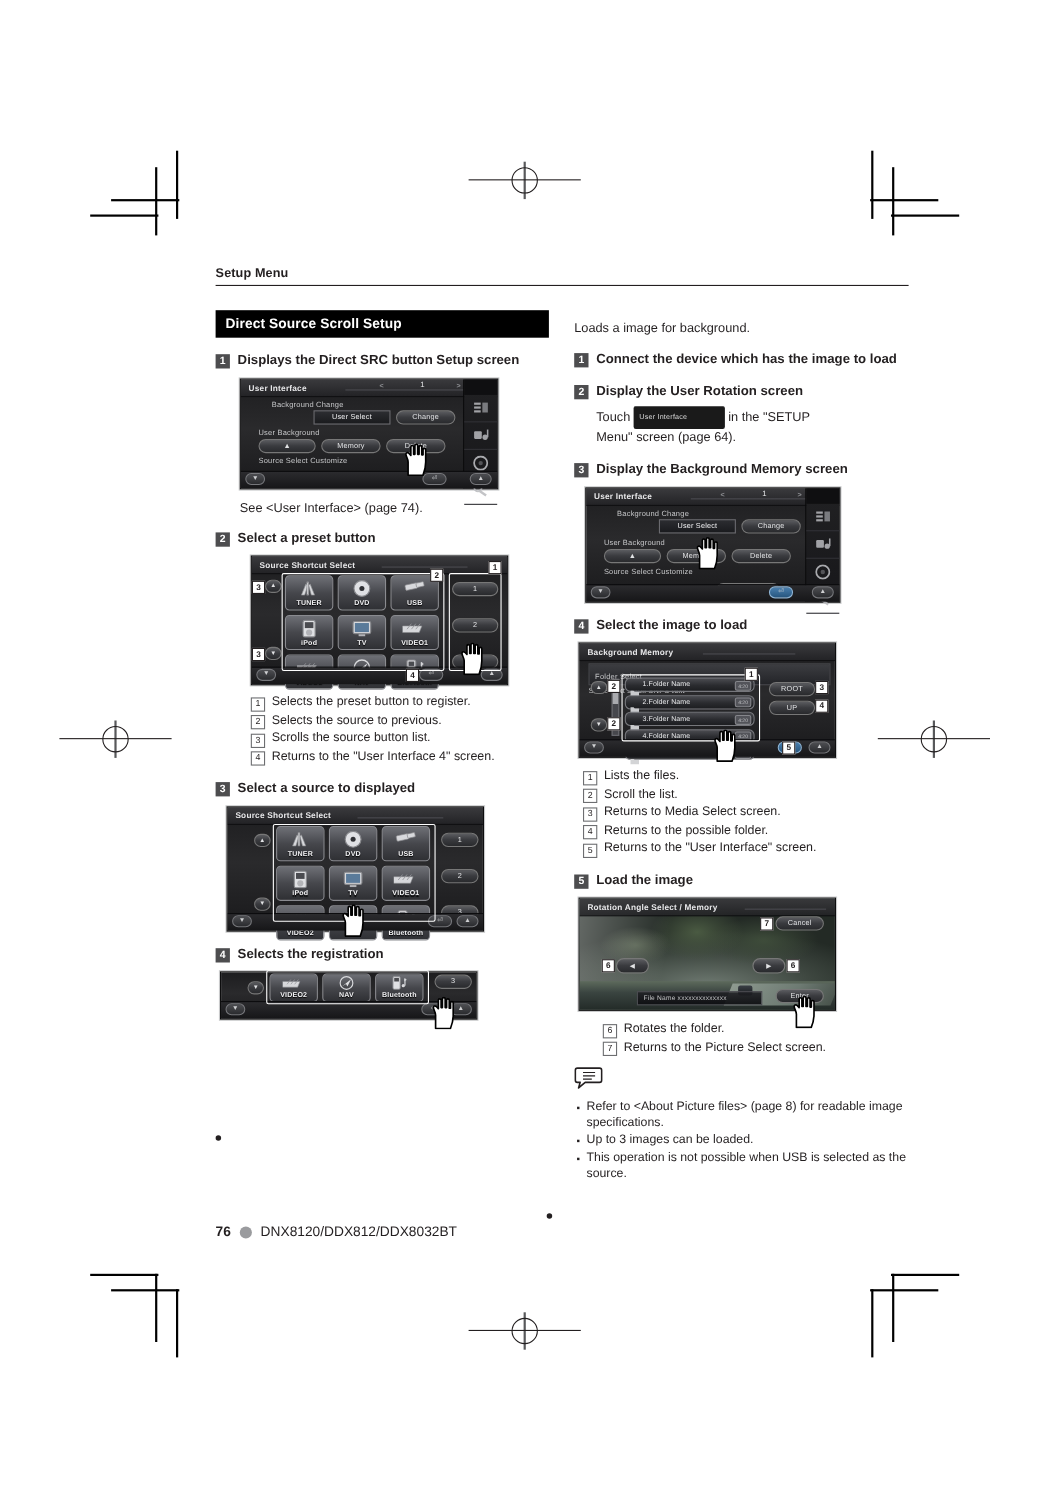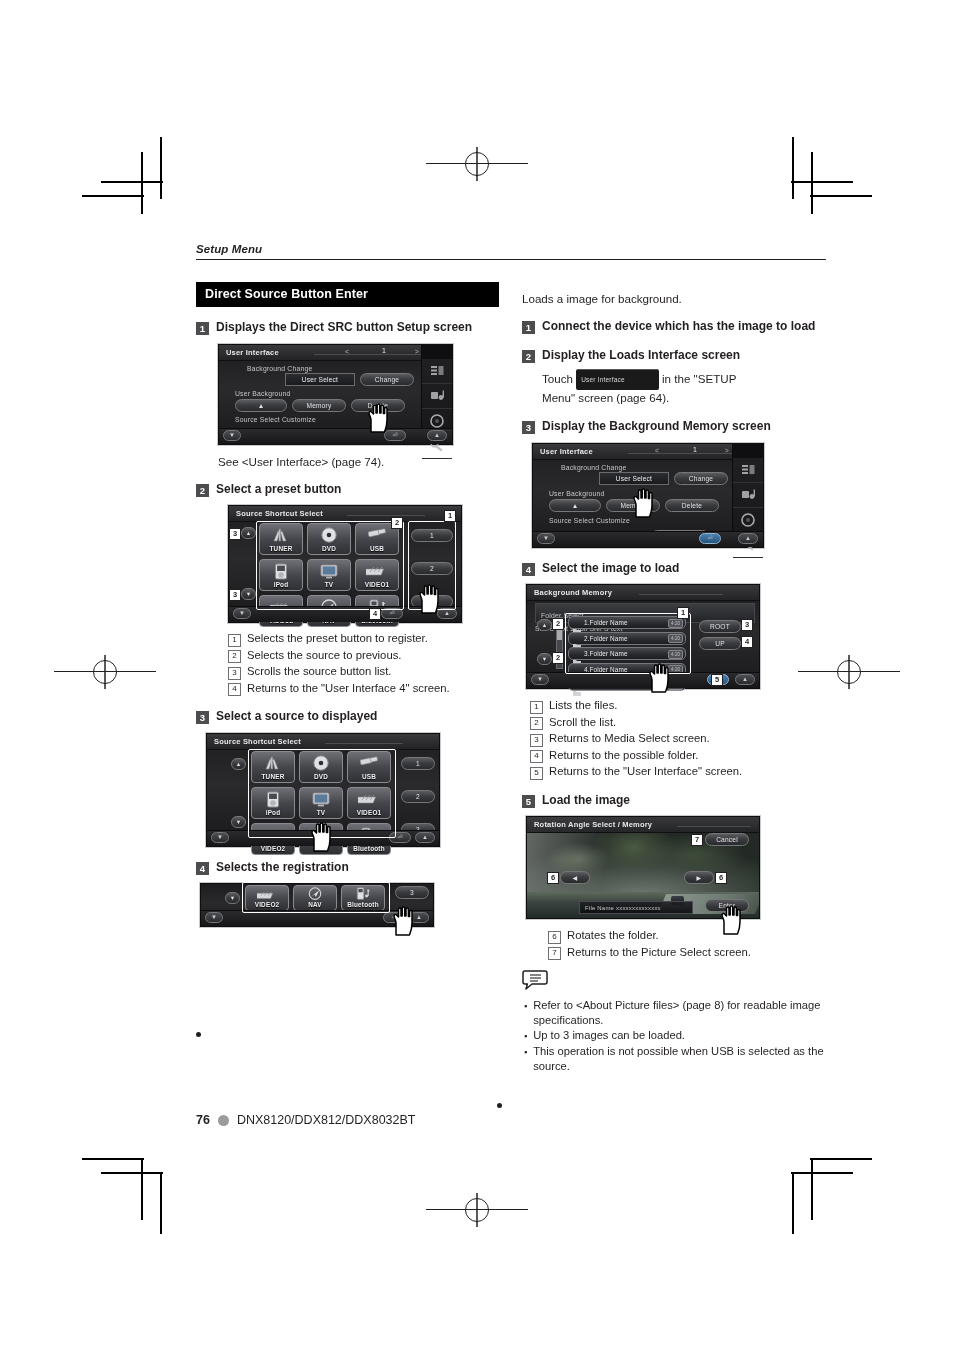--- a/index.html
+++ b/index.html
@@ -14,21 +14,21 @@
   .reg:before,.reg:after{content:"";position:absolute;background:#58595b;}
   .reg:before{left:16px;top:0;width:1.5px;height:34px;}
   .reg:after{top:16px;left:-34px;width:102px;height:1.2px;background:#231f20;}
   .reg .circ{position:absolute;left:5px;top:5px;width:22px;height:22px;
     border:1.3px solid #231f20;border-radius:50%;background:transparent;z-index:2;}
 
   
   .page{position:absolute;left:0;top:0;width:954px;height:1350px;}
   .content{position:absolute;left:196px;top:243px;width:630px;}
 
-  .runhead{font-size:11.5px;font-weight:bold;letter-spacing:.1px;padding-bottom:4px;font-style:italic;}
+  .runhead{font-size:11.5px;font-weight:bold;letter-spacing:.1px;padding-bottom:4px;}
   .runrule{border-top:1.1px solid #231f20;width:630px;}
 
   .cols{display:flex;gap:23px;margin-top:22px;}
   .col{width:303px;position:relative;}
 
   .secbar{background:#000;color:#fff;font-size:12.5px;font-weight:bold;
     padding:5px 9px 6px;letter-spacing:.1px;}
   .lead{font-size:11.6px;line-height:15px;margin-top:9px;color:#231f20;}
 
   .step{display:flex;align-items:flex-start;gap:7px;margin-top:13px;}
@@ -167,21 +167,21 @@
 
   <div class="content">
 
     <div class="runhead">Setup Menu</div>
     <div class="runrule"></div>
 
     <div class="cols">
 
       <div class="col">
 
-        <div class="secbar">Direct Source Button Enter</div>
+        <div class="secbar">Direct Source Scroll Setup</div>
 
         <div class="step">
           <div class="stepnum">1</div>
           <div class="steptxt">Displays the Direct SRC button Setup screen</div>
         </div>
 
         <div class="shot" style="width:233px;height:99px;margin-left:22px;">
           <div class="scrTitle" style="padding-right:32px;">
             <span>User Interface</span>
             <span class="ln"></span>
@@ -592,21 +592,21 @@
 
         <div class="lead">Loads a image for background.</div>
 
         <div class="step">
           <div class="stepnum">1</div>
           <div class="steptxt">Connect the device which has the image to load</div>
         </div>
 
         <div class="step">
           <div class="stepnum">2</div>
-          <div class="steptxt">Display the Loads Interface screen</div>
+          <div class="steptxt">Display the User Rotation screen</div>
         </div>
 
         <div class="sub">
           <span>Touch</span>
           <span class="uibtn">User Interface</span>
           <span>in the "SETUP</span><br>
           <span>Menu" screen (page 64).</span>
         </div>
 
         <div class="step">

